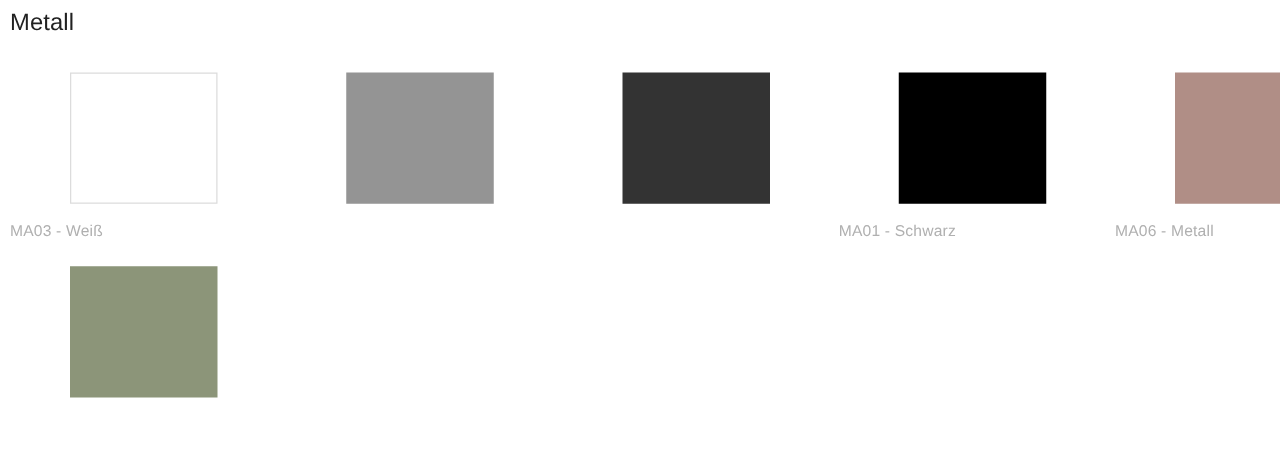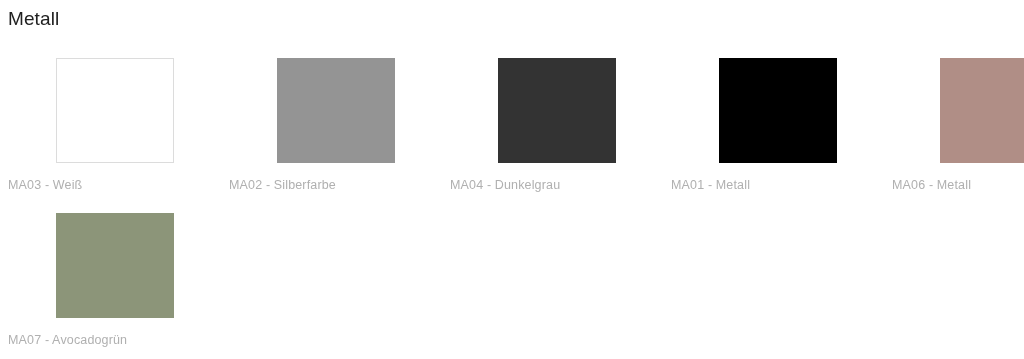--- a/index.html
+++ b/index.html
@@ -82,33 +82,30 @@
 
   <div class="page-title">Metall</div>
 
   <div class="swatch-grid">
       <div class="swatch-cell">
         <div class="swatch-chip bordered" style="background: rgb(255, 255, 255);"></div>
         <div class="swatch-label">MA03 - Weiß</div>
       </div>
       <div class="swatch-cell">
         <div class="swatch-chip" style="background: rgb(148, 148, 148);"></div>
-        <div class="swatch-label">MA02 - Silberfarbe</div>
       </div>
       <div class="swatch-cell">
         <div class="swatch-chip" style="background: rgb(51, 51, 51);"></div>
-        <div class="swatch-label">MA04 - Dunkelgrau</div>
       </div>
       <div class="swatch-cell">
         <div class="swatch-chip" style="background: rgb(0, 0, 0);"></div>
-        <div class="swatch-label">MA01 - Metall</div>
+        <div class="swatch-label">MA01 - Schwarz</div>
       </div>
       <div class="swatch-cell">
         <div class="swatch-chip" style="background: rgb(176, 142, 134);"></div>
         <div class="swatch-label">MA06 - Metall</div>
       </div>
       <div class="swatch-cell">
         <div class="swatch-chip" style="background: rgb(140, 149, 121);"></div>
-        <div class="swatch-label">MA07 - Avocadogrün</div>
       </div>
     </div>
 
 </div>
 
 </body></html>

